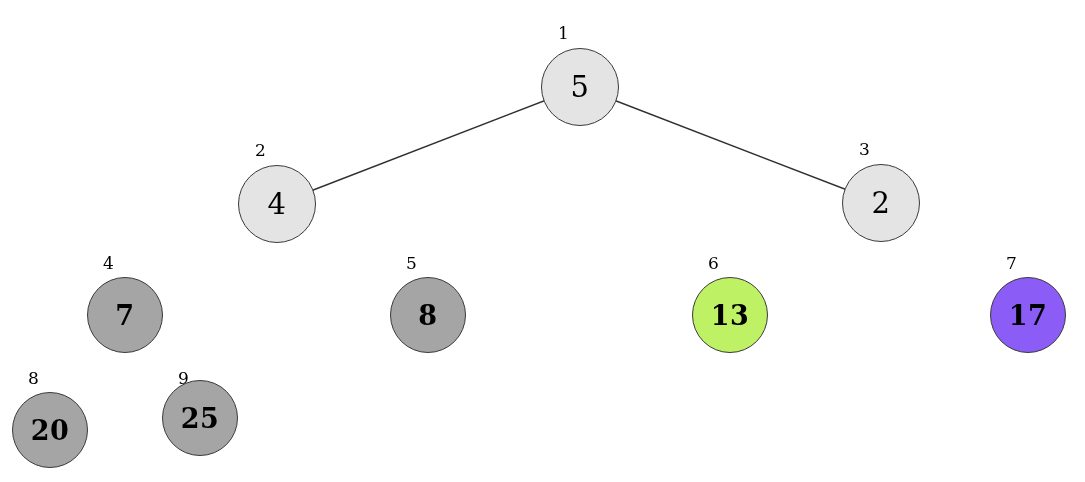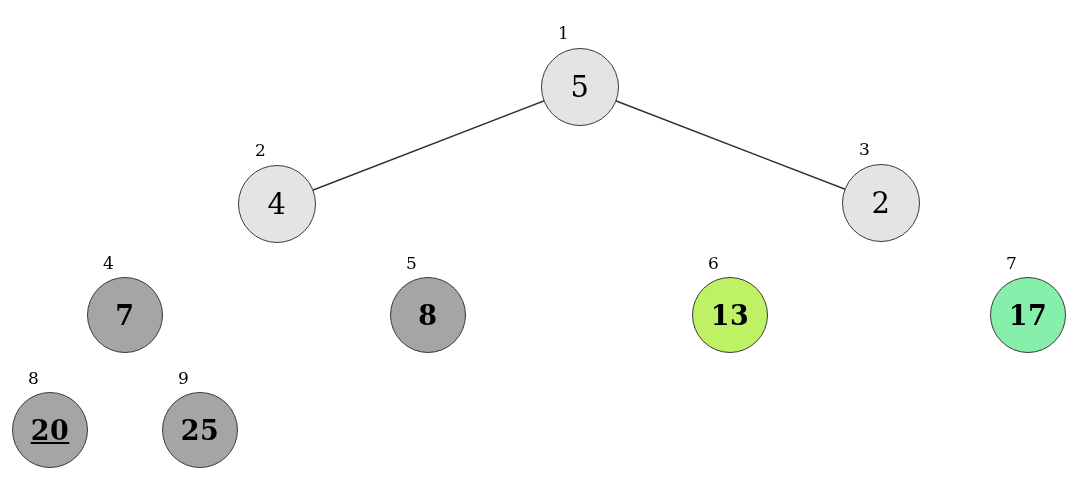--- a/index.html
+++ b/index.html
@@ -92,26 +92,26 @@
       </div>
       <span class="node-index" style="left: 103px; top: 255px;">4</span>
       <div class="node dark" style="left: 390px; top: 277px; width: 76px; height: 76px; background: rgb(165, 165, 165); border-color: rgb(58, 58, 58);">
         <span class="node-value">8</span>
       </div>
       <span class="node-index" style="left: 406px; top: 255px;">5</span>
       <div class="node dark" style="left: 692px; top: 277px; width: 76px; height: 76px; background: #bef264; border-color: rgb(58, 58, 58);">
         <span class="node-value">13</span>
       </div>
       <span class="node-index" style="left: 708px; top: 255px;">6</span>
-      <div class="node dark" style="left: 990px; top: 277px; width: 76px; height: 76px; background: #86efac; border-color: rgb(58, 58, 58);">
+      <div class="node dark" style="left: 990px; top: 277px; width: 76px; height: 76px; background: #8b5cf6; border-color: rgb(58, 58, 58);">
         <span class="node-value">17</span>
       </div>
       <span class="node-index" style="left: 1006px; top: 255px;">7</span>
-      <div class="node dark" style="left: 12px; top: 392px; width: 76px; height: 76px; background: rgb(165, 165, 165); border-color: rgb(58, 58, 58); text-decoration: underline;">
+      <div class="node dark" style="left: 12px; top: 392px; width: 76px; height: 76px; background: rgb(165, 165, 165); border-color: rgb(58, 58, 58);">
         <span class="node-value">20</span>
       </div>
       <span class="node-index" style="left: 28px; top: 370px;">8</span>
-      <div class="node dark" style="left: 162px; top: 392px; width: 76px; height: 76px; background: rgb(165, 165, 165); border-color: rgb(58, 58, 58); text-align: center;">
+      <div class="node dark" style="left: 162px; top: 380px; width: 76px; height: 76px; background: rgb(165, 165, 165); border-color: rgb(58, 58, 58); text-align: center;">
         <span class="node-value">25</span>
       </div>
       <span class="node-index" style="left: 178px; top: 370px;">9</span>
     </div>
 </div>
 
 </body></html>

